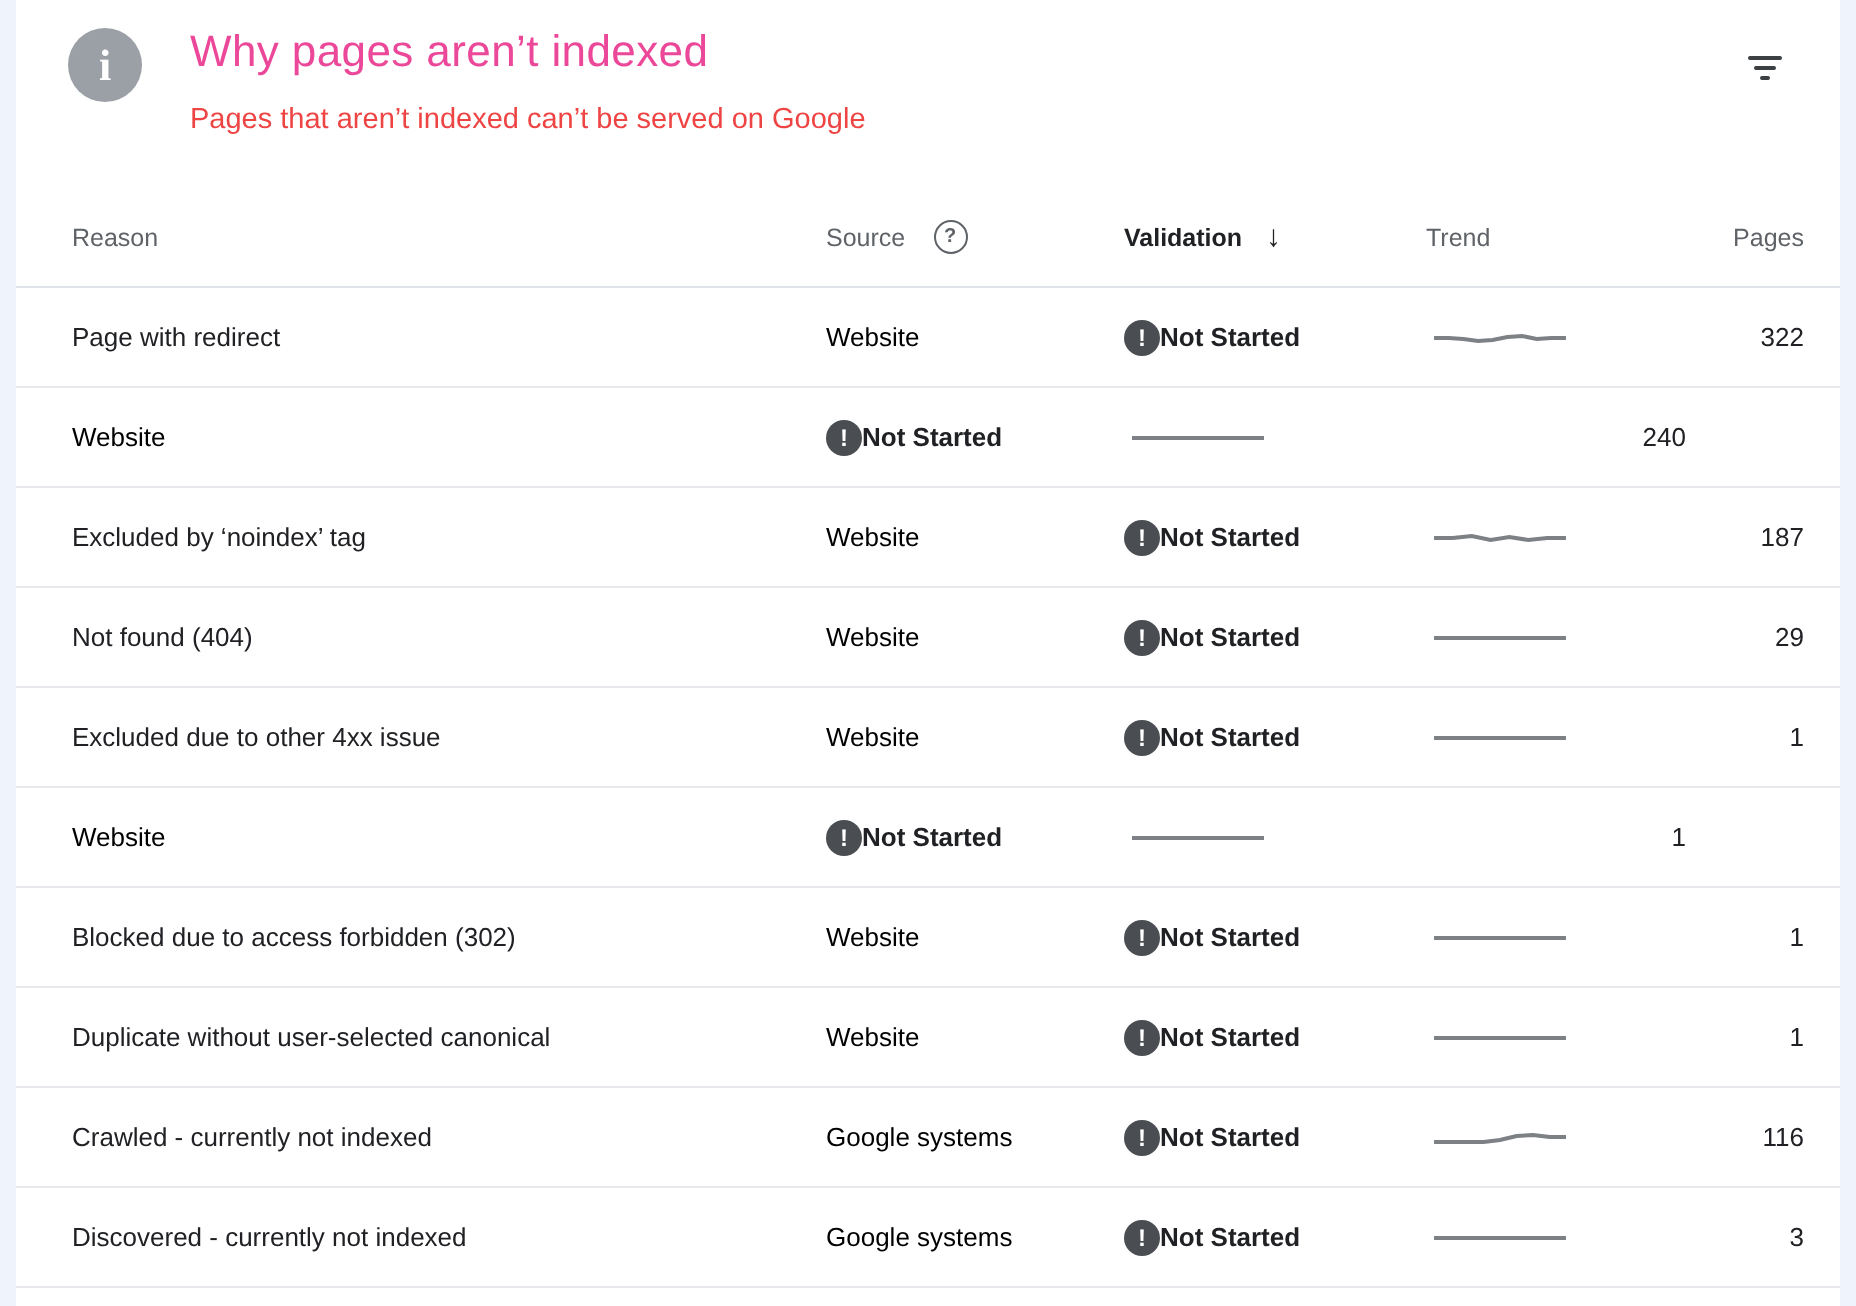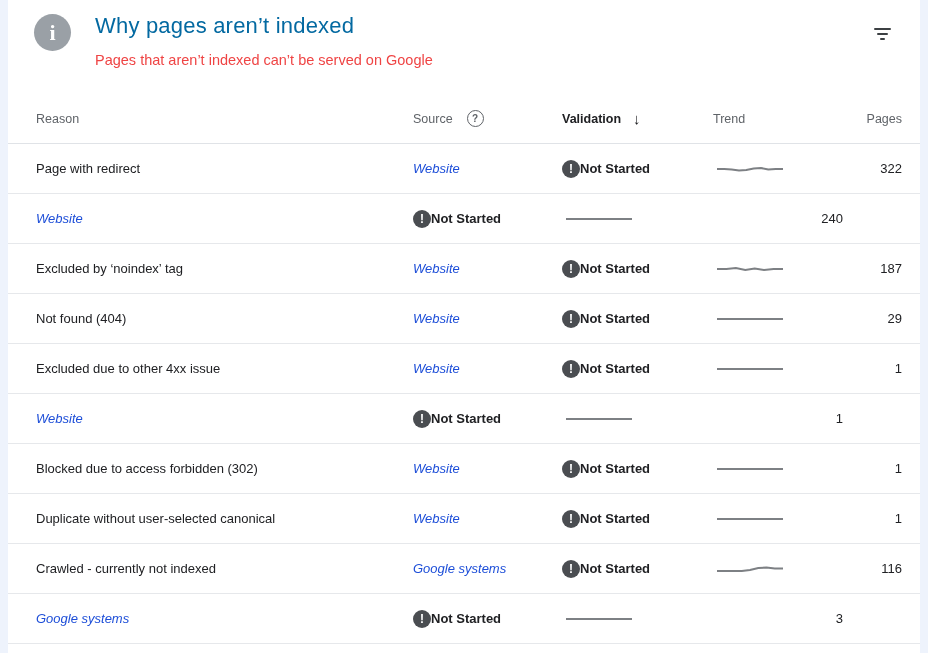--- a/index.html
+++ b/index.html
@@ -28,21 +28,21 @@
   .info-circle{
     width:37px;height:37px;border-radius:50%;
     background:#9aa0a6;color:#ffffff;
     display:flex;align-items:center;justify-content:center;
     font-family:"Liberation Serif",serif;
     font-weight:bold;font-size:22px;line-height:1;
     flex:0 0 auto;margin-top:2px;
   }
   .titles{margin-left:24px;}
   .title{
-    font-size:22px;color:#0369a1;letter-spacing:.2px;
+    font-size:22px;color:#ec4899;letter-spacing:.2px;
     line-height:28px;
   }
   .subtitle{
     font-size:14.5px;color:#ef4444;margin-top:12px;
   }
   .filter-btn{
     position:absolute;right:26px;top:22px;
     width:24px;height:24px;border:none;background:transparent;
     display:flex;flex-direction:column;align-items:center;justify-content:center;
     gap:3px;cursor:pointer;padding:0;
@@ -78,21 +78,21 @@
   }
   .th-pages{justify-content:flex-end;}
 
   .row{
     height:50px;
     border-bottom:1px solid #e6e8eb;
     font-size:13px;color:#202124;
     cursor:pointer;
   }
   .cell-reason{color:#202124;}
-  .cell-source{color:#1d4ed8;font-style:italic;}
+  .cell-source{color:#000000;}
   .cell-validation{display:flex;align-items:center;}
   .badge{
     width:18px;height:18px;border-radius:50%;
     background:#4a4d51;color:#ffffff;
     display:flex;align-items:center;justify-content:center;
     font-size:12px;font-weight:700;line-height:1;
     flex:0 0 auto;
   }
   .val-label{font-weight:700;color:#202124;}
   .cell-trend{padding-left:4px;}
@@ -289,20 +289,21 @@
     </div>
     <div class="cell-trend">
       <svg class="spark" width="66" height="20" viewBox="0 0 66 20">
         <polyline points="0.0,12 8.3,12 16.5,12 24.8,12 33.0,11 41.3,9 49.5,8.5 57.8,9.5 66.0,9.5"></polyline>
       </svg>
     </div>
     <div class="cell-pages">116</div>
   </div>
 
   <div class="cols row">
+    <div class="cell-reason">Discovered - currently not indexed</div>
     <div class="cell-source">Google systems</div>
     <div class="cell-validation">
       <span class="badge">
         <span>!</span>
       </span>
       <span class="val-label">Not Started</span>
     </div>
     <div class="cell-trend">
       <svg class="spark" width="66" height="20" viewBox="0 0 66 20">
         <polyline points="0.0,10 66.0,10"></polyline>

